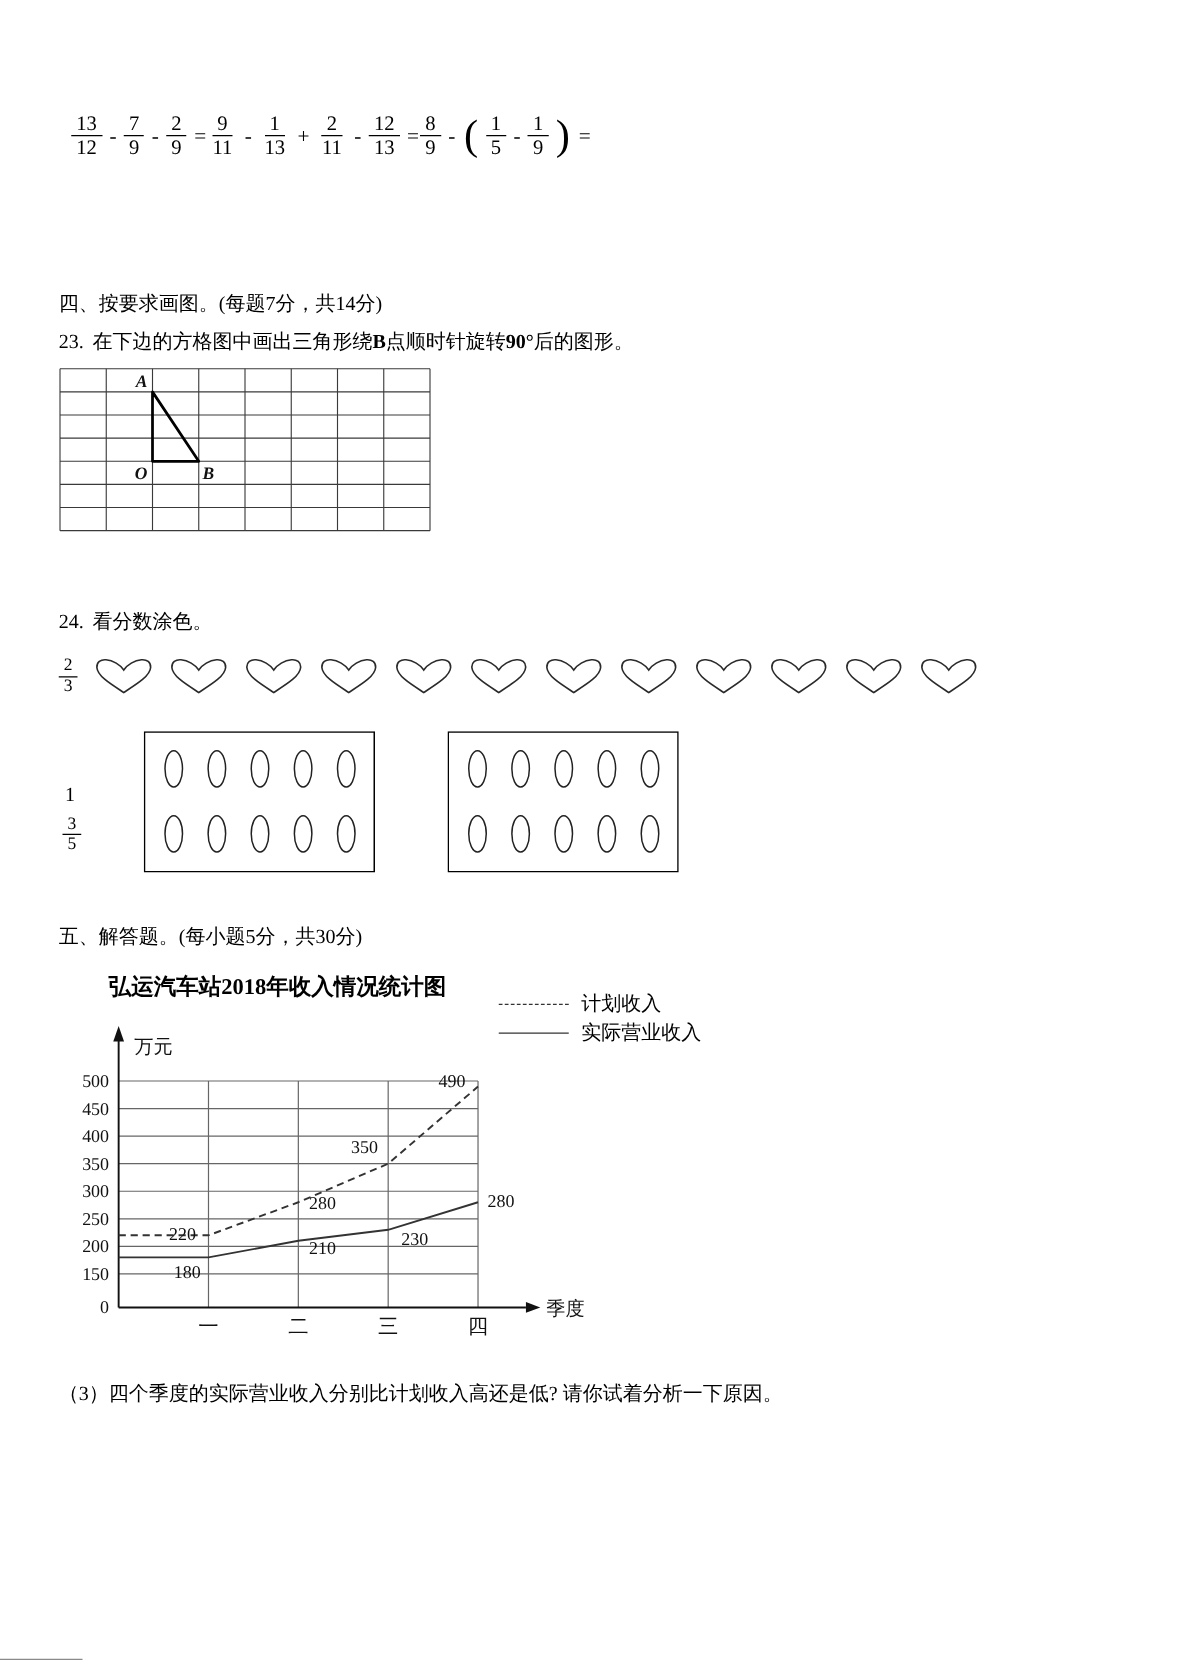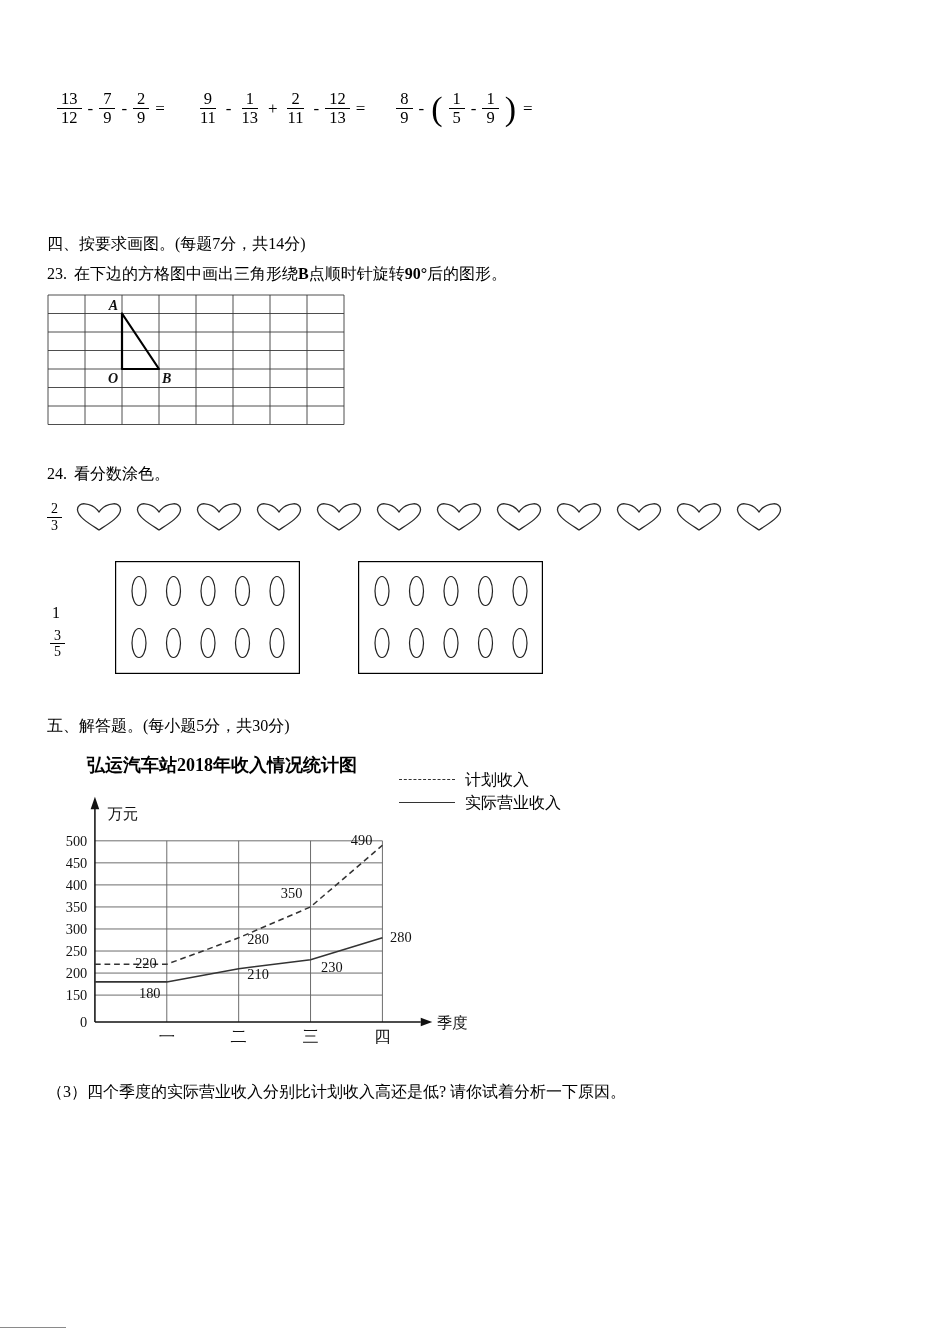--- a/index.html
+++ b/index.html
@@ -3,37 +3,37 @@
 <meta charset="utf-8">
 <style>
   *{box-sizing:border-box}
   html,body{margin:0;padding:0}
   body{width:950px;min-height:1344px;background:#fff;color:#000;
        font-family:"Liberation Serif","DejaVu Serif",serif;font-size:16px;line-height:1.45;position:relative}
   .page{padding:0 47px}
   p{margin:0}
 
   
-  .calc-row{display:flex;align-items:center;gap:30px;padding-top:90px;margin-left:10px}
+  .calc-row{display:flex;align-items:center;padding-top:90px;margin-left:10px}
   .expr{display:inline-flex;align-items:center;gap:5px;font-size:17px}
   .frac{display:inline-flex;flex-direction:column;align-items:center;line-height:1.12;font-size:16.5px}
   .frac .num{padding:0 4px;border-bottom:1.4px solid #000}
   .frac .den{padding:0 4px}
   .frac.small{font-size:14px}
   .op{padding:0 1px}
   .paren{font-size:34px;font-weight:300;line-height:.9;margin:0 1px}
 
   
   .sec4{margin-top:104px}
   .qline{margin-top:7px}
   .qnum{margin-right:7px}
 
   .grid-figure{display:block;margin-top:9px}
 
-  .q24{margin-top:20px}
+  .q24{margin-top:44px}
   .hearts-row{display:flex;align-items:center;margin-top:16px}
   .hearts{display:flex;gap:12px;margin-left:13px;align-items:center}
 
   .ovals-row{display:flex;align-items:flex-start;margin-top:28px}
   .mixed{width:68px;display:flex;flex-direction:column;align-items:flex-start;padding-left:3px;margin-top:40px}
   .mixed .whole{font-size:16px;margin-left:2px;margin-bottom:3px}
   .oval-boxes{display:flex;gap:58px}
 
   .sec5{margin-top:40px}
 

